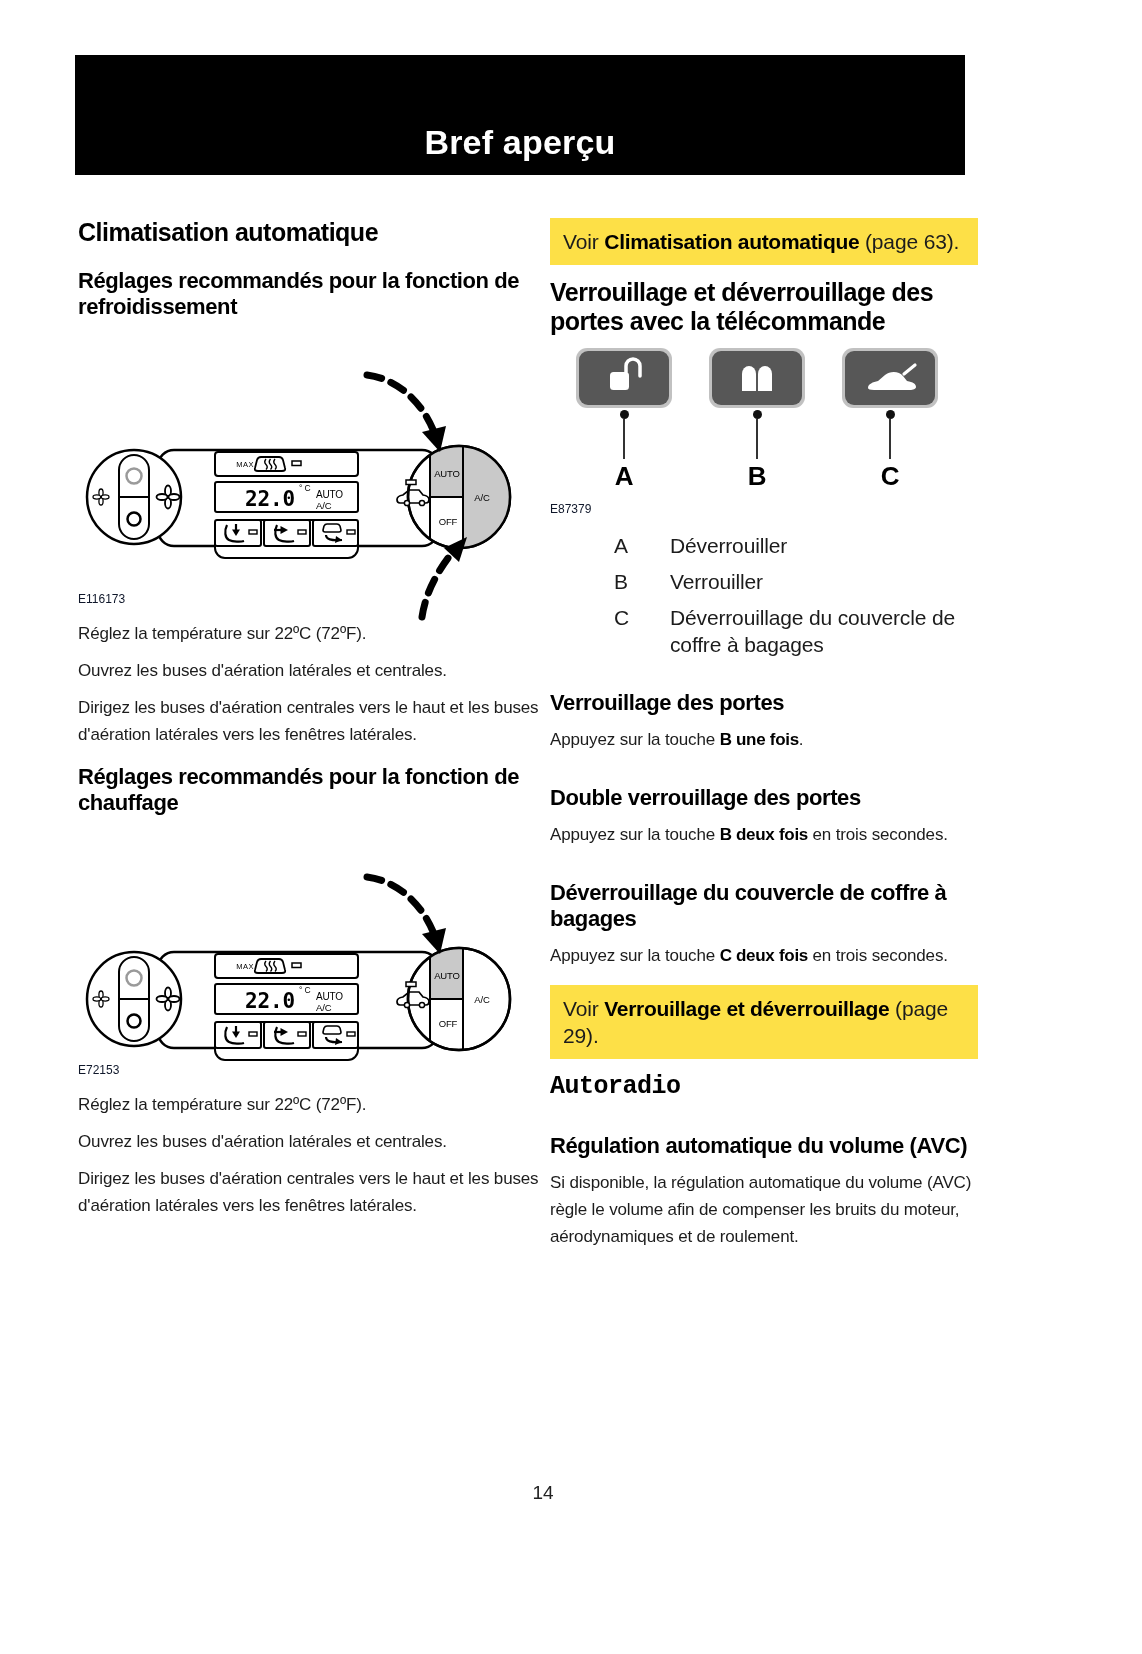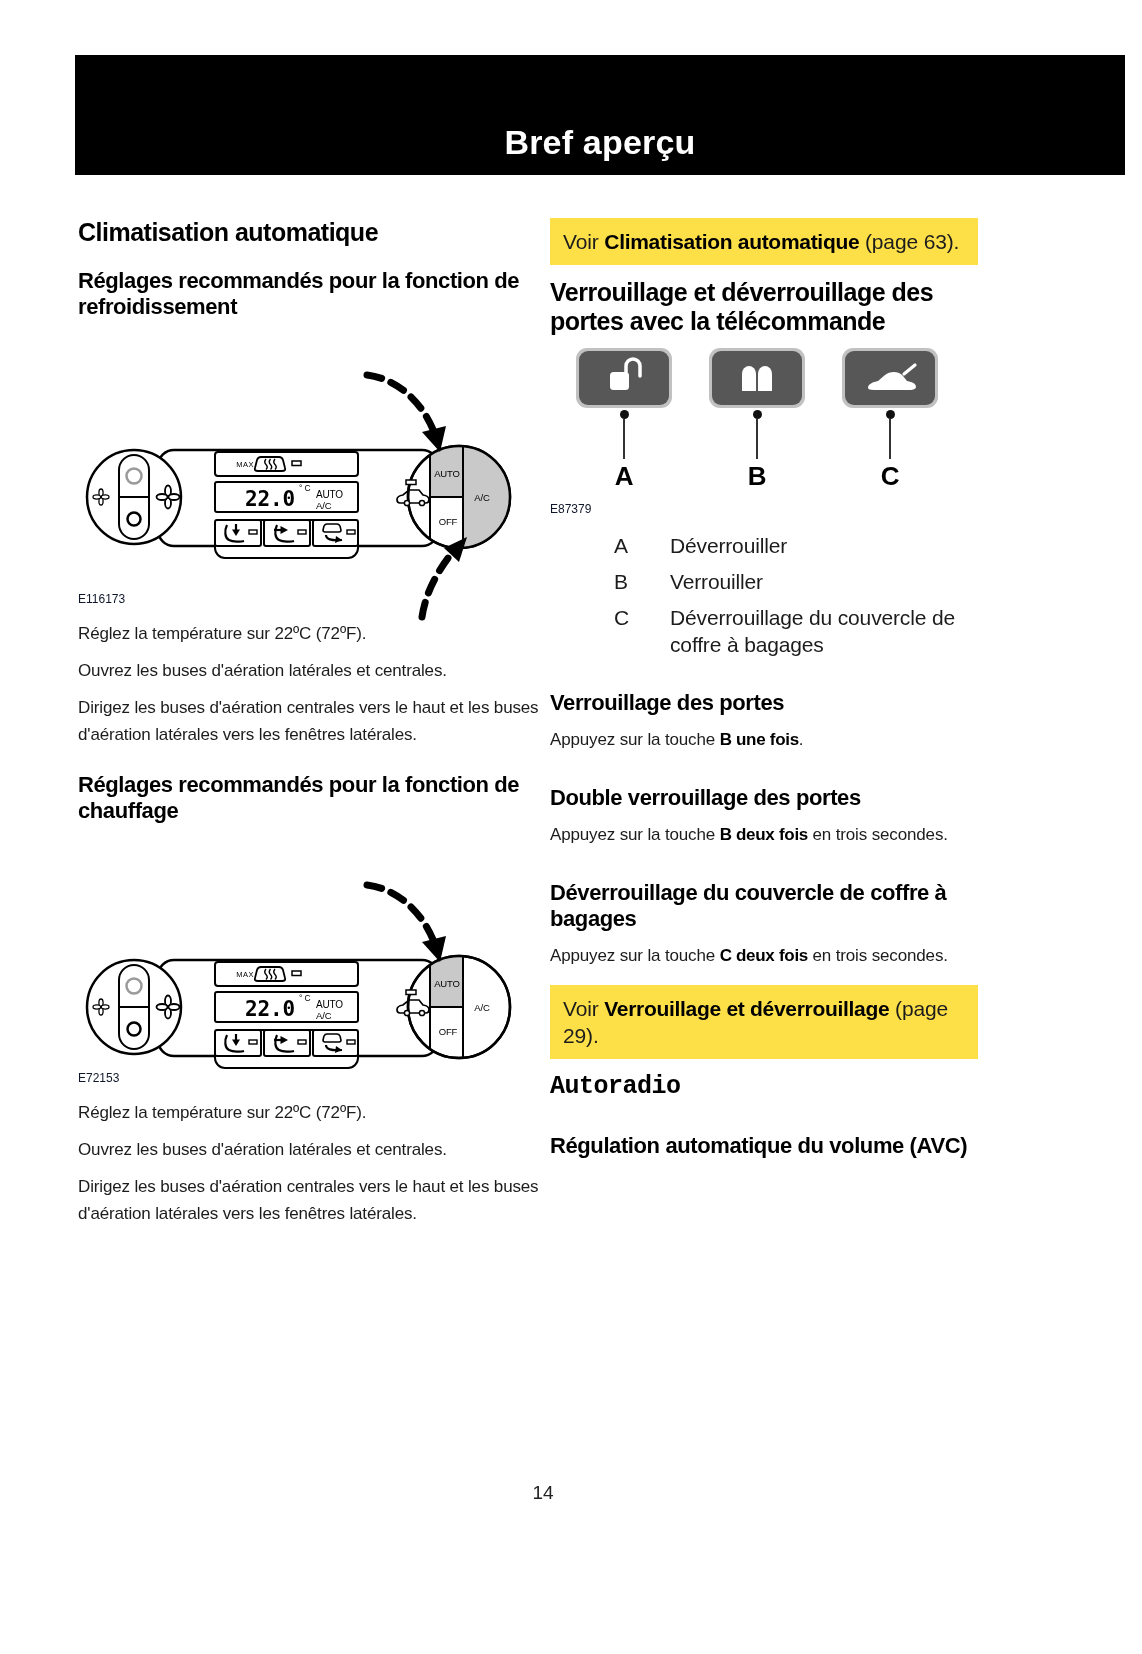--- a/index.html
+++ b/index.html
@@ -2,41 +2,41 @@
 <html><head>
 <meta charset="utf-8">
 <style>
   html,body{margin:0;padding:0;}
   body{
     width:1142px;height:1654px;background:#ffffff;position:relative;
     font-family:"Liberation Sans","DejaVu Sans",sans-serif;color:#1c1c1c;
     letter-spacing:-0.15px;
   }
   .banner{
-    position:absolute;left:75px;top:55px;width:1050px;height:120px;background:#000;
+    position:absolute;left:75px;top:55px;width:890px;height:120px;background:#000;
     display:flex;align-items:flex-end;justify-content:center;box-sizing:border-box;
     padding-bottom:13px;
   }
   .banner .title{color:#fff;font-size:34px;font-weight:bold;letter-spacing:0.2px;}
   .content{
     position:absolute;left:78px;top:218px;width:900px;
     display:grid;grid-template-columns:462px 428px;column-gap:10px;
   }
   h1{font-size:25px;line-height:29px;font-weight:bold;color:#000;margin:0;letter-spacing:-0.5px;}
   h2{font-size:22px;line-height:26px;font-weight:bold;color:#000;margin:0;letter-spacing:-0.4px;}
   p{font-size:17px;line-height:27px;margin:10px 0;}
   b{font-weight:bold;color:#000;letter-spacing:-0.3px;}
   .mt-sub{margin-top:21px;}
   .fig-label{font-size:12px;color:#0f172a;letter-spacing:0;}
   .cool-diagram{display:block;margin-top:50px;}
   .heat-diagram{display:block;margin-top:56px;}
   .lbl1{margin-top:-30px;}
   .lbl2{margin-top:-4px;}
   .para1{margin-top:14px;}
-  .h2-heat{margin-top:24px;}
+  .h2-heat{margin-top:16px;}
   
   .note{
     background:#fde047;padding:10px 13px;font-size:21px;line-height:27px;
   }
   .note2{margin-top:16px;}
   .h1-lock{margin-top:13px;}
   .remote-row{
     display:flex;gap:37px;padding-left:26px;margin-top:12px;
   }
   .remote-unit{width:96px;display:flex;flex-direction:column;align-items:center;}
@@ -354,16 +354,17 @@
     <p>
       <span>Appuyez sur la touche </span><b>C deux fois</b><span> en trois secondes.</span>
     </p>
 
     <div class="note note2">
       <span>Voir </span><b>Verrouillage et déverrouillage</b><span> (page 29).</span>
     </div>
 
     <h1 class="h1-radio">Autoradio</h1>
     <h2 class="h2-block">Régulation automatique du volume (AVC)</h2>
+    <p>Si disponible, la régulation automatique du volume (AVC) règle le volume afin de compenser les bruits du moteur, aérodynamiques et de roulement.</p>
   </div>
 </div>
 
 <div class="page-number">14</div>
 
 </body></html>

